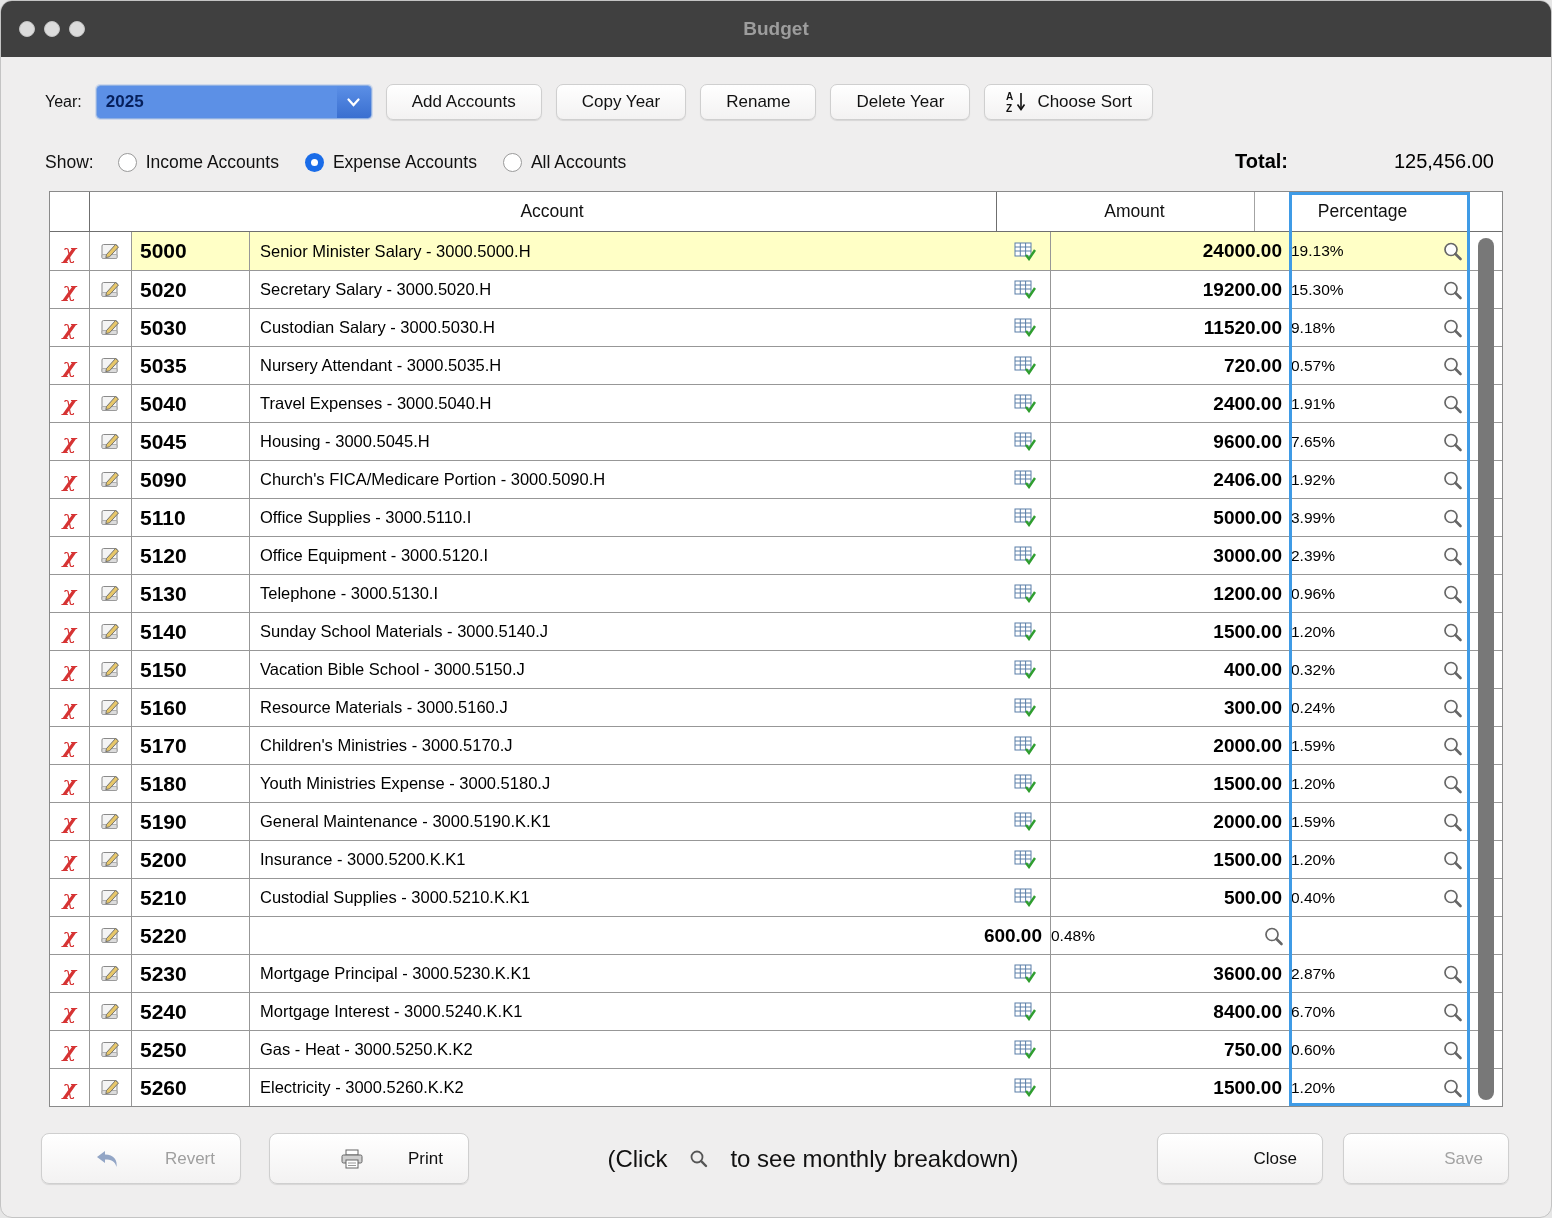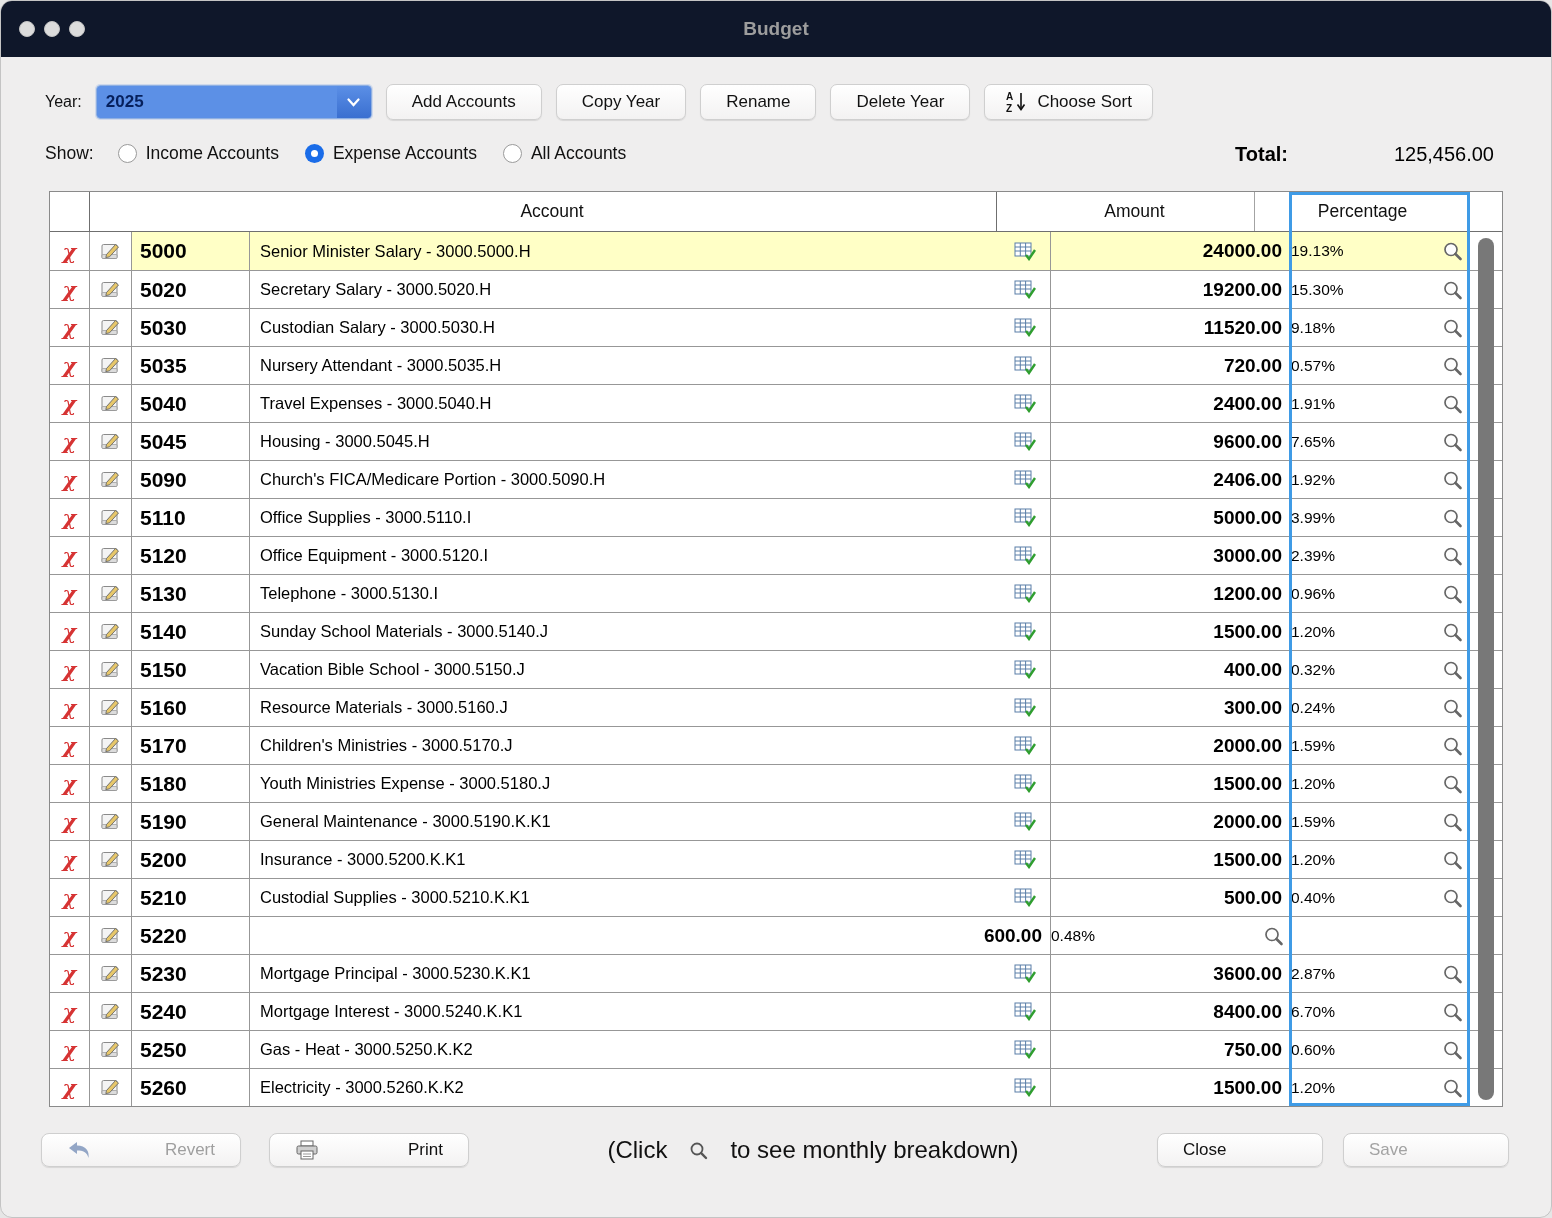--- a/index.html
+++ b/index.html
@@ -3,41 +3,41 @@
 <meta charset="utf-8">
 <style>
   * { box-sizing: border-box; margin: 0; padding: 0; }
   html,body { width:1552px; height:1218px; }
   body { font-family: "Liberation Sans", sans-serif; background:#e6e6e6; }
   .window {
     width:1552px; height:1218px; background:#efeeee;
     border:1px solid #c4c4c4; border-radius:12px; overflow:hidden; position:relative;
   }
   
-  .titlebar { height:56px; position:relative; display:flex; align-items:center; justify-content:center; background:#0f172a; }
+  .titlebar { height:56px; position:relative; display:flex; align-items:center; justify-content:center; background:#404040; }
   .lights { position:absolute; left:18px; top:20px; display:flex; gap:9px; }
   .light { width:16px; height:16px; border-radius:50%; background:#dcdcdc; border:1px solid #c3c3c3; }
   .title { font-size:19px; font-weight:bold; color:#9d9d9d; }
   
   .toolbar { display:flex; align-items:center; padding:0 44px; margin-top:26px; height:38px; }
   .lbl { font-size:16px; color:#111; }
   .year-select { display:flex; align-items:stretch; width:276px; height:34px; margin-left:14px;
     border:1px solid #8fb0e2; border-radius:4px; overflow:hidden; cursor:pointer;
     box-shadow:0 0 0 1px #cfd9ec; }
   .year-text { flex:1; background:#5c90e6; color:#06205c; font-weight:bold; font-size:17px;
     display:flex; align-items:center; padding-left:9px; }
   .year-chevron { width:34px; background:linear-gradient(#5b8fe6,#3a6fd0); display:flex; align-items:center; justify-content:center; }
   .btn { height:36px; padding:0 25px; background:linear-gradient(#ffffff,#f3f2f2);
     border:1px solid #cfcfcf; border-radius:7px; font-size:17px; color:#111;
     box-shadow:0 1px 1px rgba(0,0,0,0.10); cursor:pointer; display:flex; align-items:center; gap:10px;
     font-family:"Liberation Sans", sans-serif; }
   .toolbar .btn { margin-left:14px; }
   .choose-sort { margin-left:auto; padding:0 20px; }
   
-  .show-row { display:flex; align-items:flex-start; padding:0 57px 0 44px; margin-top:22px; height:30px; }
+  .show-row { display:flex; align-items:flex-end; padding:0 57px 0 44px; margin-top:22px; height:30px; }
   .radio { display:flex; align-items:center; margin-left:26px; cursor:pointer; }
   .radio:first-of-type { margin-left:24px; }
   .dot { width:19px; height:19px; border-radius:50%; border:1.5px solid #9a9a9a; background:#fff; margin-right:9px; position:relative; }
   .dot.on { border:none; background:#1a6ce8; }
   .dot.on::after { content:""; position:absolute; left:6px; top:6px; width:7px; height:7px; border-radius:50%; background:#fff; }
   .radio span.rlabel { font-size:17.5px; color:#111; }
   .total-wrap { margin-left:auto; display:flex; align-items:baseline; }
   .total-label { font-size:20px; font-weight:bold; margin-right:46px; }
   .total-value { font-size:20px; font-weight:normal; min-width:160px; text-align:right; }
   
@@ -61,21 +61,21 @@
   .trow.hl .c-num, .trow.hl .c-name, .trow.hl .c-amt, .trow.hl .c-pct { background:#ffffc6; }
   .x-icon { color:#d63333; font-family:"DejaVu Serif", serif; font-style:italic; font-weight:bold; font-size:21px; line-height:1; }
   .mag { display:flex; cursor:pointer; }
   .pct-overlay { position:absolute; top:0; bottom:0; right:32px; width:181px;
     border:3px solid #3f9be6; pointer-events:none; z-index:5; }
   .scroll-thumb { position:absolute; right:8px; top:46px; bottom:6px; width:16px;
     background:#787878; border-radius:8px; z-index:4; cursor:grab; }
   .grid-ic { display:flex; }
   
   .footer { display:flex; align-items:center; margin:26px 42px 0 40px; }
-  .fbtn { height:34px; border-radius:8px; justify-content:space-between;gap:44px; }
+  .fbtn { height:51px; border-radius:8px; justify-content:flex-end;gap:44px; }
   .btn-revert { width:200px; color:#9f9f9f; }
   .btn-print { width:200px; margin-left:28px; }
   .hint { flex:1; display:flex; align-items:center; justify-content:center; gap:22px; font-size:24px; color:#111; }
   .btn-close { width:166px; }
   .btn-save { width:166px; margin-left:20px; color:#a3a3a3; }
 </style>
 </head>
 <body>
 
 <div class="window">

